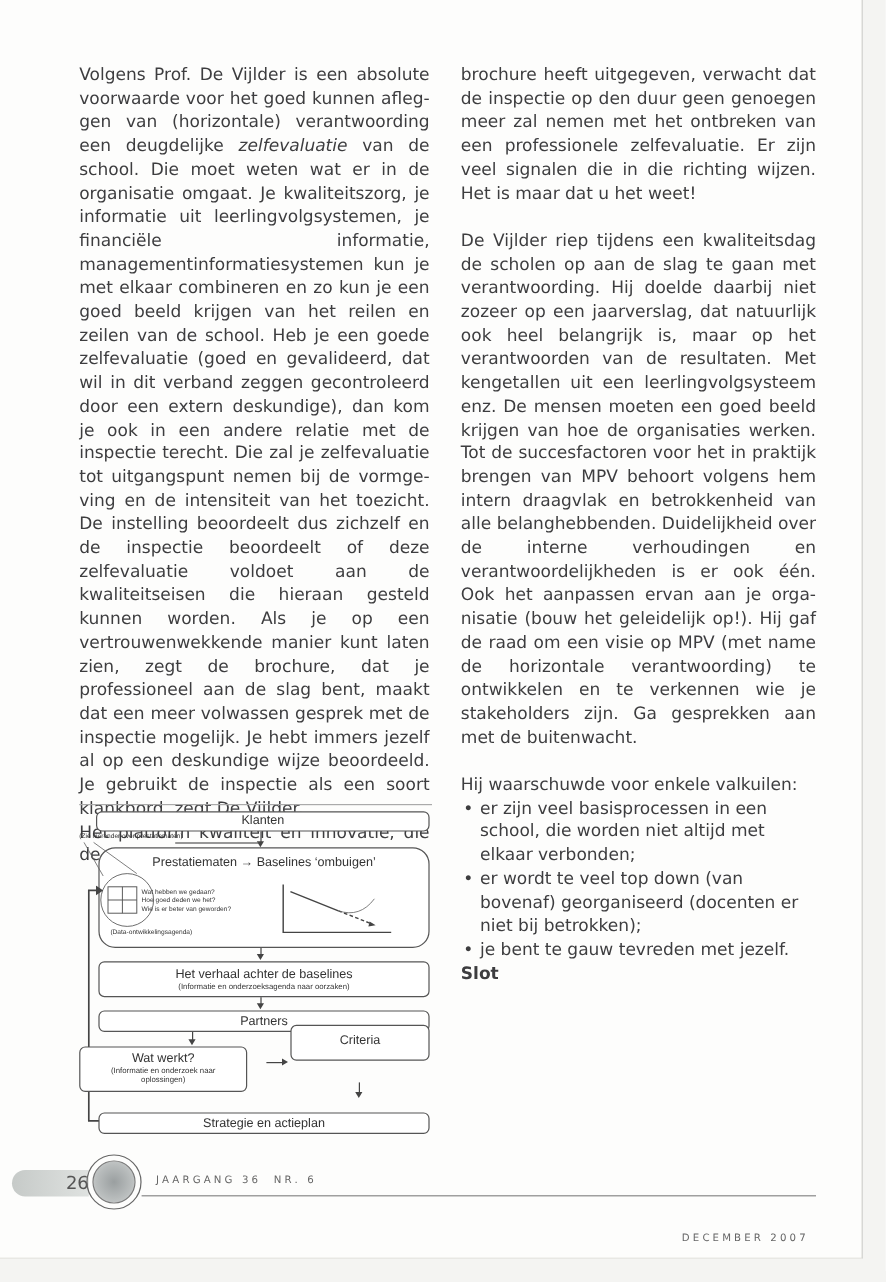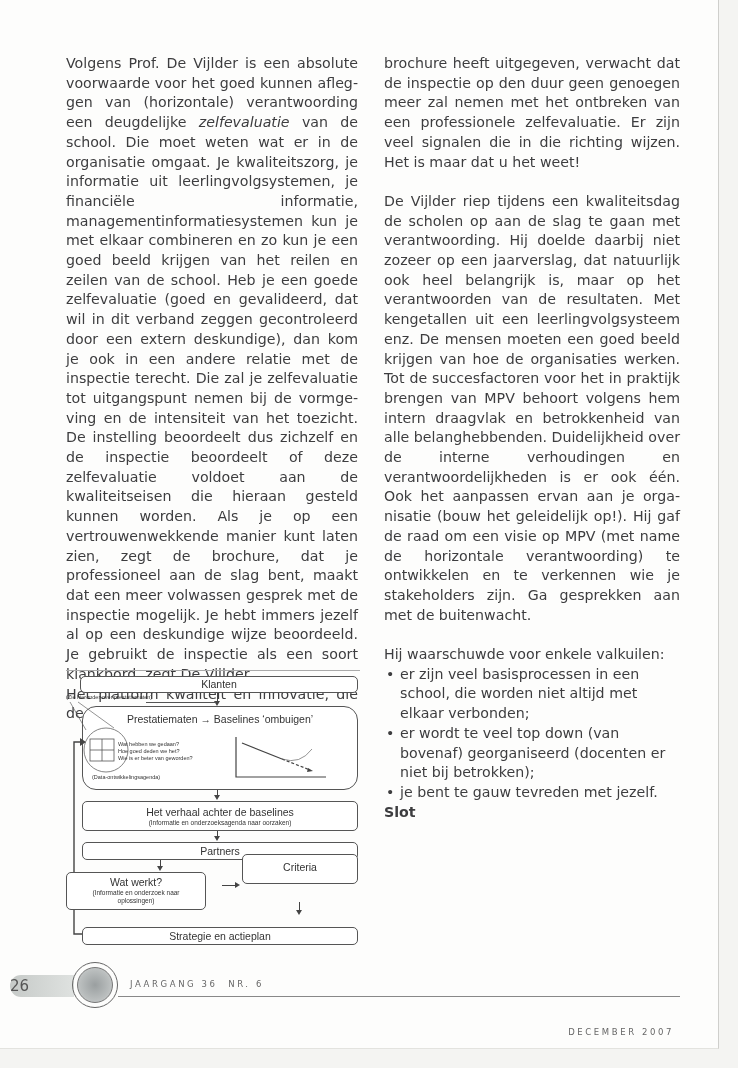--- a/index.html
+++ b/index.html
@@ -54,21 +54,21 @@
       border-left:3.5px solid transparent; border-right:3.5px solid transparent; border-top:5px solid #444; }
     .vline { position:absolute; width:1.4px; background:#444; }
     .hline { position:absolute; height:1.4px; background:#444; }
     .tiny { font-size: 5.5px; line-height: 6.5px; position:absolute; white-space:nowrap; }
 
     
     .footer-pill {
       position:absolute; left: 10px; top: 975px; width: 64px; height: 22px;
       background: linear-gradient(90deg,#c6cac8,#dfe2e0);
       border-radius: 11px 0 0 11px;
-      font-size: 15px; line-height: 22px; color:#555; text-align:left;
+      font-size: 15px; line-height: 22px; color:#555; text-align:right;
     }
     .seal {
       position:absolute; left: 72px; top: 962px; width: 46px; height: 46px;
       border-radius: 50%; border: 1.3px solid #666; box-sizing:border-box;
     }
     .seal-inner {
       position:absolute; left: 4px; top: 4px; width: 36px; height: 36px;
       border-radius:50%; border: 1px solid #777; box-sizing:border-box;
       background: radial-gradient(circle,#9a9fa0 0%,#b9bdbd 60%,#d4d6d6 100%);
     }

